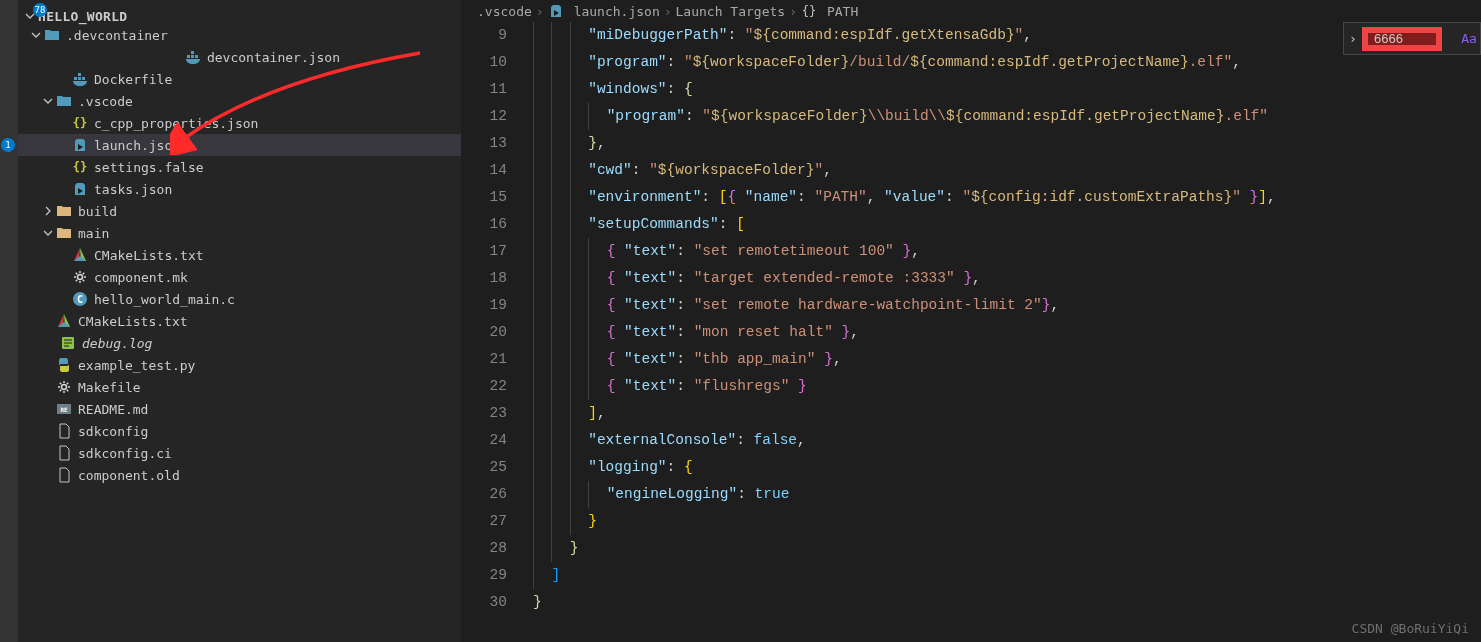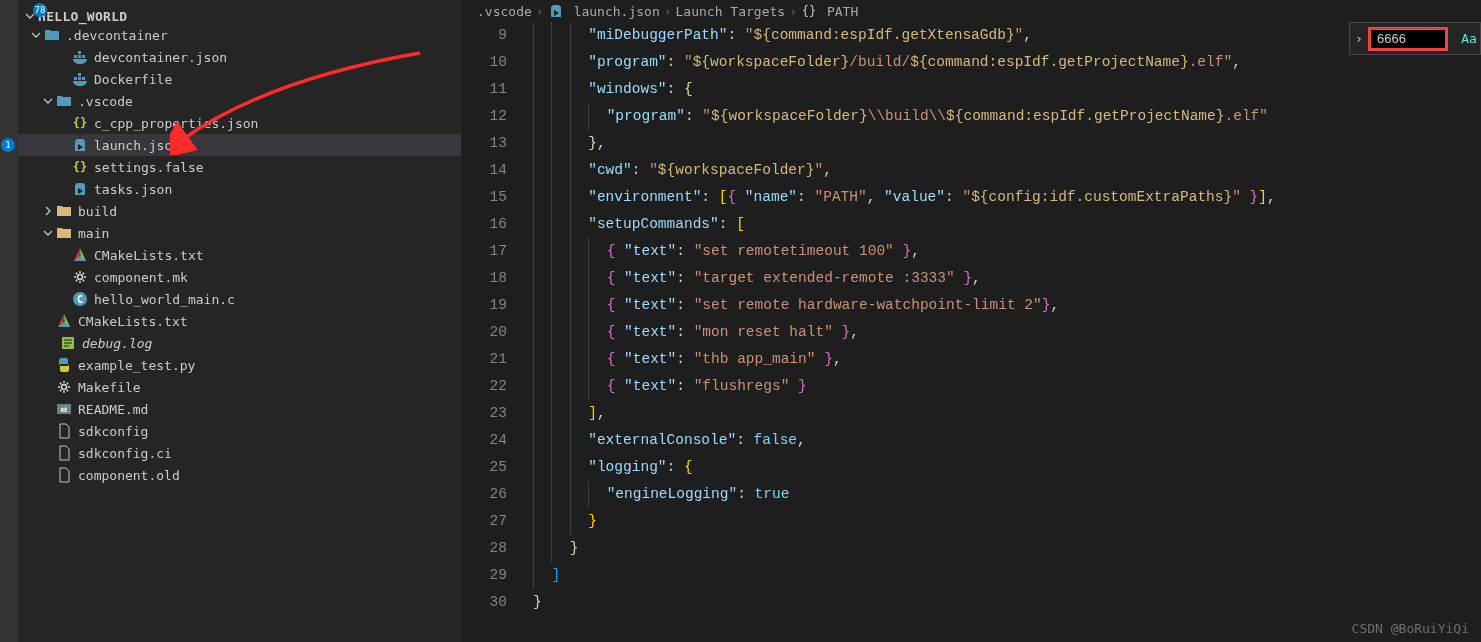--- a/index.html
+++ b/index.html
@@ -130,34 +130,34 @@
   z-index: 10;
 }
 .find-widget .expand {
   width: 18px;
   display: flex; align-items: center; justify-content: center;
   color: #c5c5c5;
   height: 100%;
   border-right: 0;
 }
 .find-widget input {
-  background: #000000;
-  border: 3px solid #ef4444;
+  background: #7f1d1d;
+  border: 6px solid #ef4444;
   color: #cccccc;
   height: 24px;
   padding: 0 6px;
   font-size: 13px;
   width: 80px;
   outline: none;
 }
 .find-widget .opt {
   width: 22px; height: 22px;
   display: inline-flex; align-items: center; justify-content: center;
-  color: #5eead4;
-  margin-left: 10px;
+  color: #8b5cf6;
+  margin-left: 16px;
   cursor: pointer;
   font-size: 13px;
 }
 .watermark {
   position: absolute;
   right: 12px;
   bottom: 6px;
   color: #6f6f6f;
   font-size: 13px;
   pointer-events: none;
@@ -203,21 +203,21 @@
             <path d="M2 4l4 4 4-4" stroke="#c5c5c5" fill="none" stroke-width="1.3"></path>
           </svg>
         </span>
         <span class="icon ">
           <svg viewBox="0 0 16 16">
             <path fill="#519aba" d="M1 3h5l1 1h8v9H1z"></path>
           </svg>
         </span>
         <span class="label">.devcontainer</span>
       </div>
-      <div class="tree-row" style="padding-left: 38px;">
+      <div class="tree-row" style="padding-left: 38px; justify-content: center;">
         <span class="chevron"></span>
         <span class="icon ">
           <svg viewBox="0 0 16 16">
             <rect x="2" y="6" width="3" height="3" fill="#519aba"></rect>
             <rect x="6" y="6" width="3" height="3" fill="#519aba"></rect>
             <rect x="6" y="2" width="3" height="3" fill="#519aba"></rect>
             <rect x="10" y="6" width="3" height="3" fill="#519aba"></rect>
             <path fill="#519aba" d="M1 10h14c0 3-3 5-7 5s-7-2-7-5z"></path>
           </svg>
         </span>

